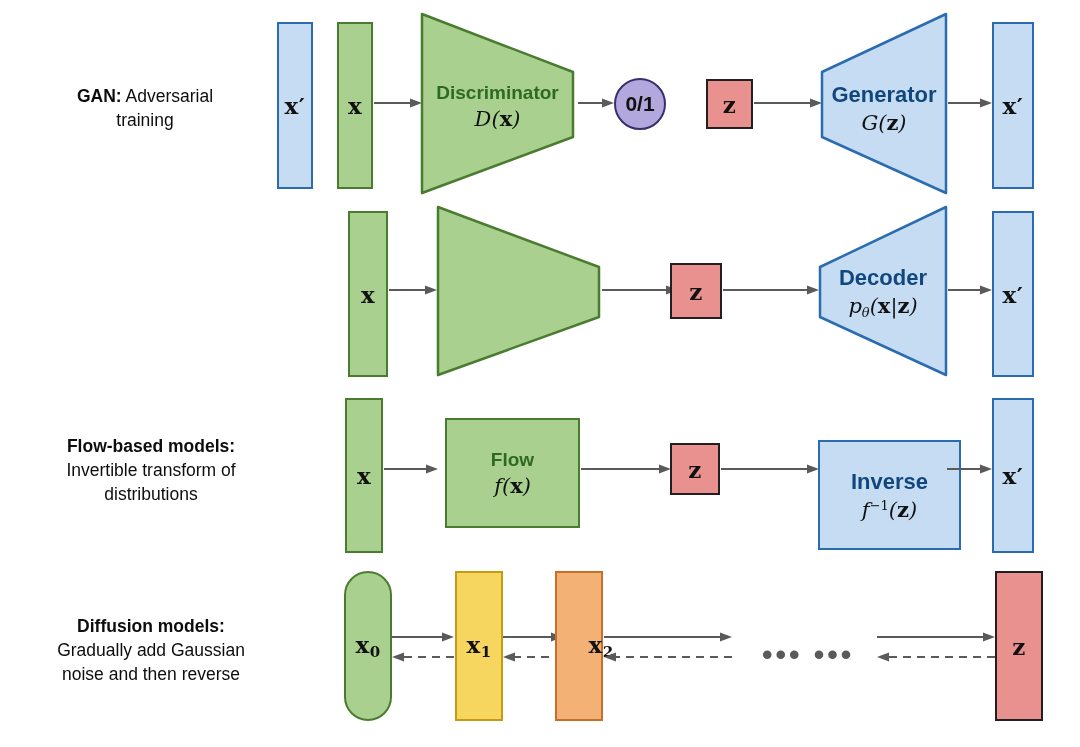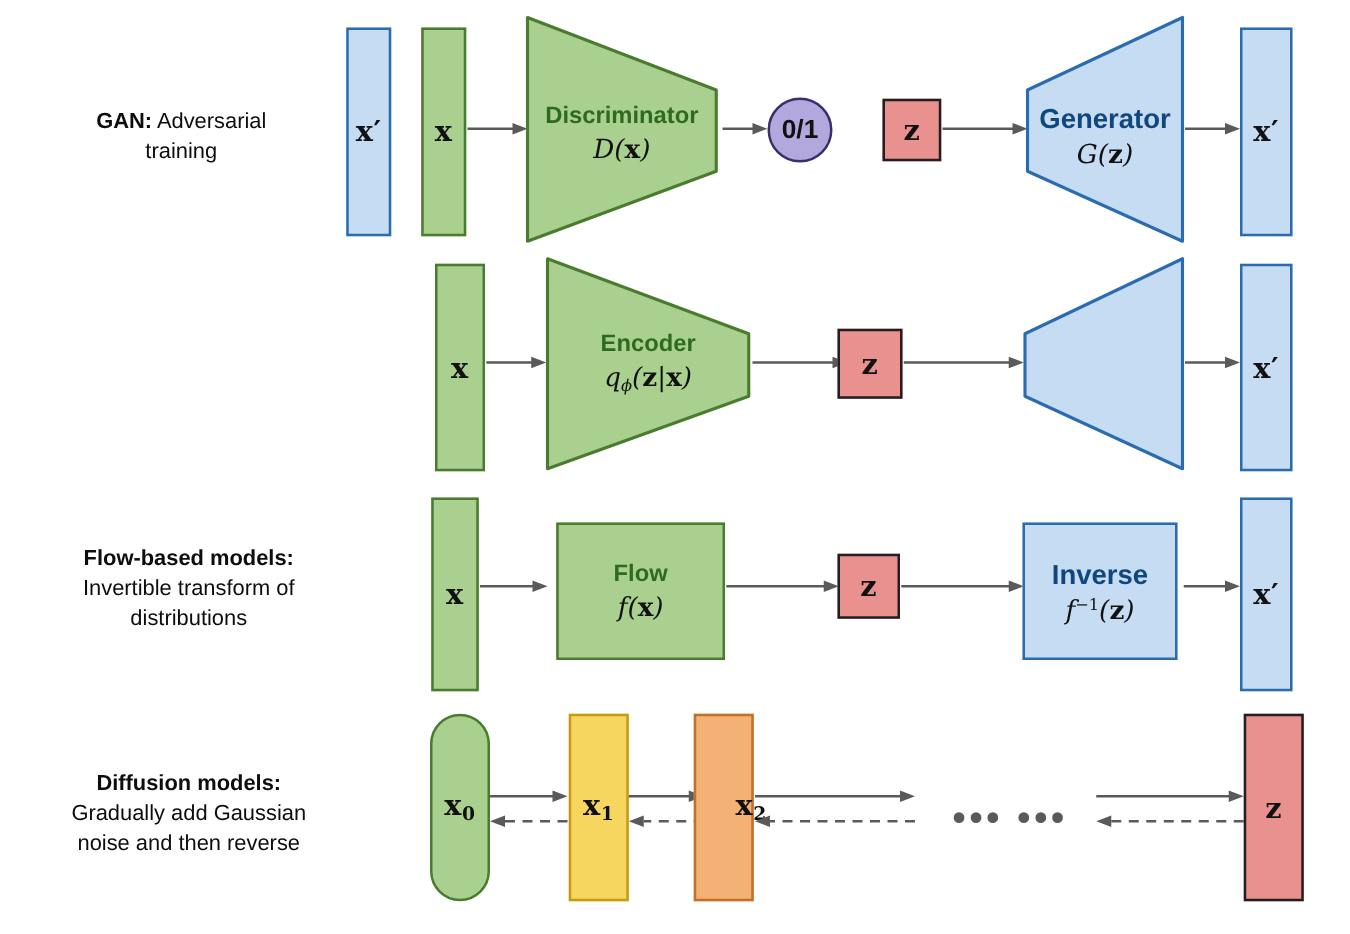--- a/index.html
+++ b/index.html
@@ -243,24 +243,20 @@
     <svg width="48" height="14" viewBox="0 0 48 14">
       <line x1="0" y1="7" x2="38" y2="7" stroke="#5a5a5a" stroke-width="2"></line>
       <polygon points="48,7 36,2.4 36,11.6" fill="#5a5a5a"></polygon>
     </svg>
   </div>
 
   <div class="shape-wrap" style="left:436px; top:205px; width:165px; height:172px;">
     <svg width="165" height="172" viewBox="0 0 165 172">
       <polygon points="2,2 163,62 163,112 2,170" fill="#a9d08e" stroke="#4a7c2f" stroke-width="2.5" stroke-linejoin="round"></polygon>
     </svg>
-    <div class="shape-text" style="top:60px;">
-      <div class="title-green">Encoder</div>
-      <div class="formula"><span style="font-style:italic;">q</span><span class="sub">ϕ</span>(<span class="up">z</span><span class="bar">|</span><span class="up">x</span>)</div>
-    </div>
   </div>
 
   <div class="arrow" style="left:602px; top:283px; width:76px; height:14px;">
     <svg width="76" height="14" viewBox="0 0 76 14">
       <line x1="0" y1="7" x2="66" y2="7" stroke="#5a5a5a" stroke-width="2"></line>
       <polygon points="76,7 64,2.4 64,11.6" fill="#5a5a5a"></polygon>
     </svg>
   </div>
 
   <div class="box box-red" style="left:670px; top:263px; width:52px; height:56px;">
@@ -271,20 +267,24 @@
     <svg width="96" height="14" viewBox="0 0 96 14">
       <line x1="0" y1="7" x2="86" y2="7" stroke="#5a5a5a" stroke-width="2"></line>
       <polygon points="96,7 84,2.4 84,11.6" fill="#5a5a5a"></polygon>
     </svg>
   </div>
 
   <div class="shape-wrap" style="left:818px; top:205px; width:130px; height:172px;">
     <svg width="130" height="172" viewBox="0 0 130 172">
       <polygon points="128,2 128,170 2,112 2,62" fill="#c5dcf2" stroke="#2b6cb0" stroke-width="2.5" stroke-linejoin="round"></polygon>
     </svg>
+    <div class="shape-text" style="top:60px;">
+      <div class="title-blue">Decoder</div>
+      <div class="formula"><span style="font-style:italic;">p</span><span class="sub">θ</span>(<span class="up">x</span><span class="bar">|</span><span class="up">z</span>)</div>
+    </div>
   </div>
 
   <div class="arrow" style="left:948px; top:283px; width:44px; height:14px;">
     <svg width="44" height="14" viewBox="0 0 44 14">
       <line x1="0" y1="7" x2="34" y2="7" stroke="#5a5a5a" stroke-width="2"></line>
       <polygon points="44,7 32,2.4 32,11.6" fill="#5a5a5a"></polygon>
     </svg>
   </div>
 
   <div class="box box-blue" style="left:992px; top:211px; width:42px; height:166px;">
@@ -324,21 +324,21 @@
     <span class="var">z</span>
   </div>
 
   <div class="arrow" style="left:721px; top:462px; width:98px; height:14px;">
     <svg width="98" height="14" viewBox="0 0 98 14">
       <line x1="0" y1="7" x2="88" y2="7" stroke="#5a5a5a" stroke-width="2"></line>
       <polygon points="98,7 86,2.4 86,11.6" fill="#5a5a5a"></polygon>
     </svg>
   </div>
 
-  <div class="box box-blue" style="left:818px; top:418px; width:124px; height:110px;">
+  <div class="box box-blue" style="left:818px; top:440px; width:143px; height:110px;">
     <span class="title-blue">Inverse</span>
     <span class="formula"><span style="font-style:italic;">f</span><span class="sup">−1</span>(<span class="up">z</span>)</span>
   </div>
 
   <div class="arrow" style="left:947px; top:462px; width:45px; height:14px;">
     <svg width="45" height="14" viewBox="0 0 45 14">
       <line x1="0" y1="7" x2="35" y2="7" stroke="#5a5a5a" stroke-width="2"></line>
       <polygon points="45,7 33,2.4 33,11.6" fill="#5a5a5a"></polygon>
     </svg>
   </div>

